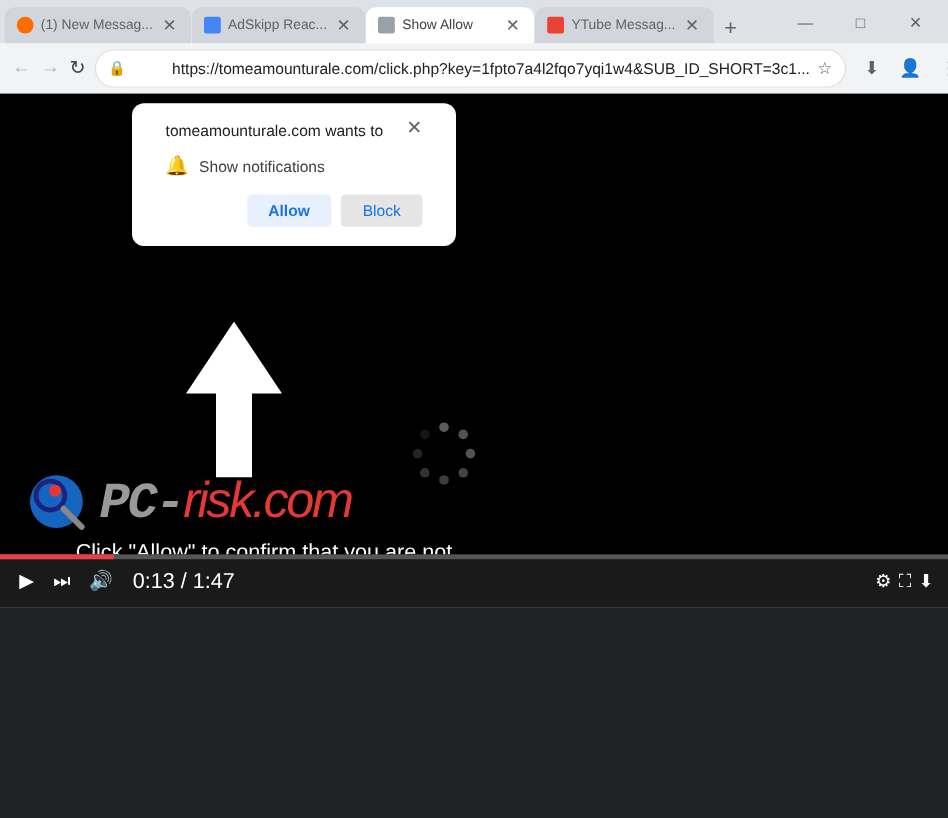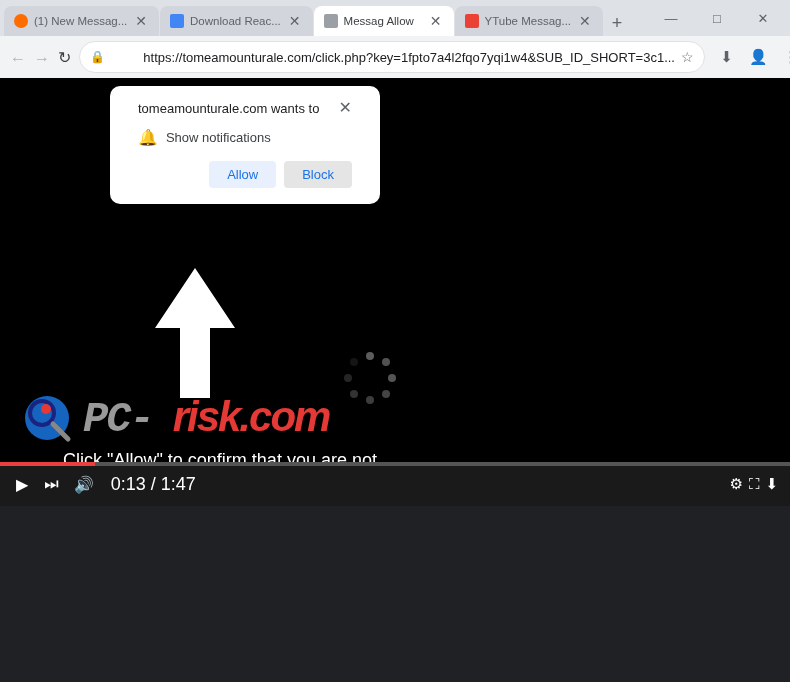--- a/index.html
+++ b/index.html
@@ -129,21 +129,21 @@
       justify-content: flex-end;
       gap: 8px;
     }
     .btn-allow {
       padding: 6px 18px;
       background: #e8f0fe;
       color: #1a73e8;
       border: none;
       border-radius: 4px;
       font-size: 13px;
-      font-weight: 400;
+      font-weight: 700;
       cursor: pointer;
     }
     .btn-block {
       padding: 6px 18px;
       background: #e5e5e5;
       color: #1a73e8;
       border: none;
       border-radius: 4px;
       font-size: 13px;
       font-weight: 500;
@@ -228,27 +228,27 @@
   <div class="tabs-bar">
 
     <div class="tab inactive">
       <div class="tab-favicon orange"></div>
       <span class="tab-label">(1) New Messag...</span>
       <span class="tab-close">✕</span>
     </div>
 
     <div class="tab inactive">
       <div class="tab-favicon blue"></div>
-      <span class="tab-label">Download Reac...</span>
+      <span class="tab-label">AdSkipp Reac...</span>
       <span class="tab-close">✕</span>
     </div>
 
     <div class="tab active">
       <div class="tab-favicon grey"></div>
-      <span class="tab-label">Messag Allow</span>
+      <span class="tab-label">Show Allow</span>
       <span class="tab-close">✕</span>
     </div>
 
     <div class="tab inactive">
       <div class="tab-favicon red"></div>
       <span class="tab-label">YTube Messag...</span>
       <span class="tab-close">✕</span>
     </div>
     <span class="new-tab-btn">+</span>
 
@@ -316,21 +316,21 @@
     <div class="logo-area">
 
       <svg width="55" height="55" viewBox="0 0 55 55">
         <circle cx="27" cy="27" r="22" fill="#1565c0"></circle>
         <circle cx="22" cy="22" r="14" fill="#1a237e"></circle>
         <circle cx="22" cy="22" r="10" fill="#1565c0"></circle>
         <circle cx="26" cy="18" r="5" fill="#e53935"></circle>
         <line x1="33" y1="33" x2="48" y2="48" stroke="#888" stroke-width="5" stroke-linecap="round"></line>
       </svg>
       <div>
-        <span style="font-size:42px;font-weight:900;color:#999;font-style:italic;font-family:Liberation Mono, monospace;letter-spacing:-2px;">PC-</span><span style="font-size:42px;font-weight:700;color:#e53935;font-style:italic;font-family:'Arial Black',Arial,sans-serif;letter-spacing:-2px;margin-left:20px;">risk.com</span>
+        <span style="font-size:42px;font-weight:900;color:#999;font-style:italic;font-family:Liberation Mono, monospace;letter-spacing:-2px;">PC-</span><span style="font-size:42px;font-weight:400;color:#e53935;font-style:italic;font-family:'Arial Black',Arial,sans-serif;letter-spacing:-2px;">risk.com</span>
       </div>
     </div>
 
     <div class="video-controls">
       <div class="progress-bar-container">
         <div class="progress-bar-fill"></div>
       </div>
       <button class="vc-btn">▶</button>
       <button class="vc-btn">⏭</button>
       <button class="vc-btn">🔊</button>

